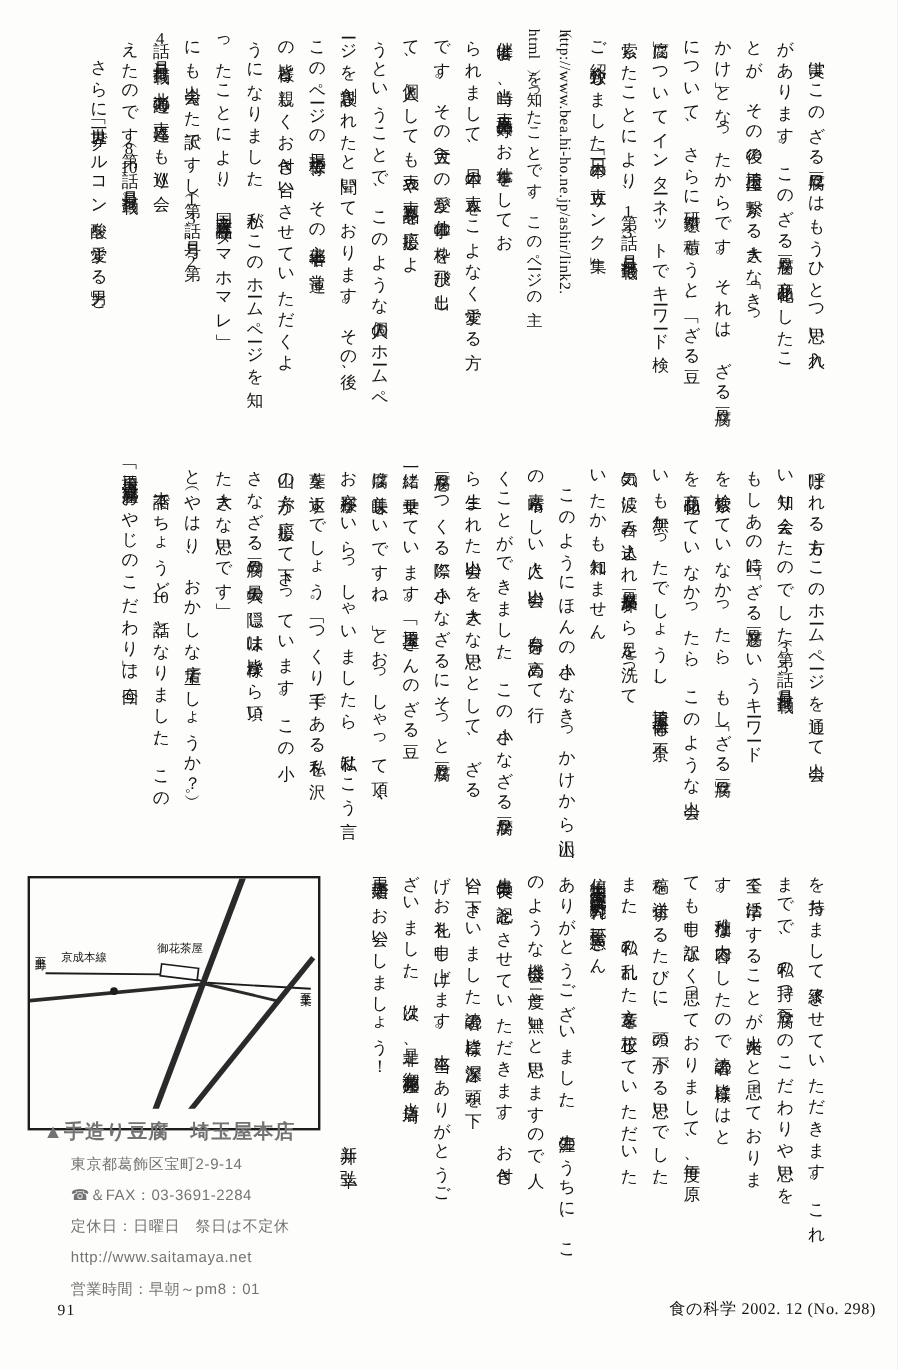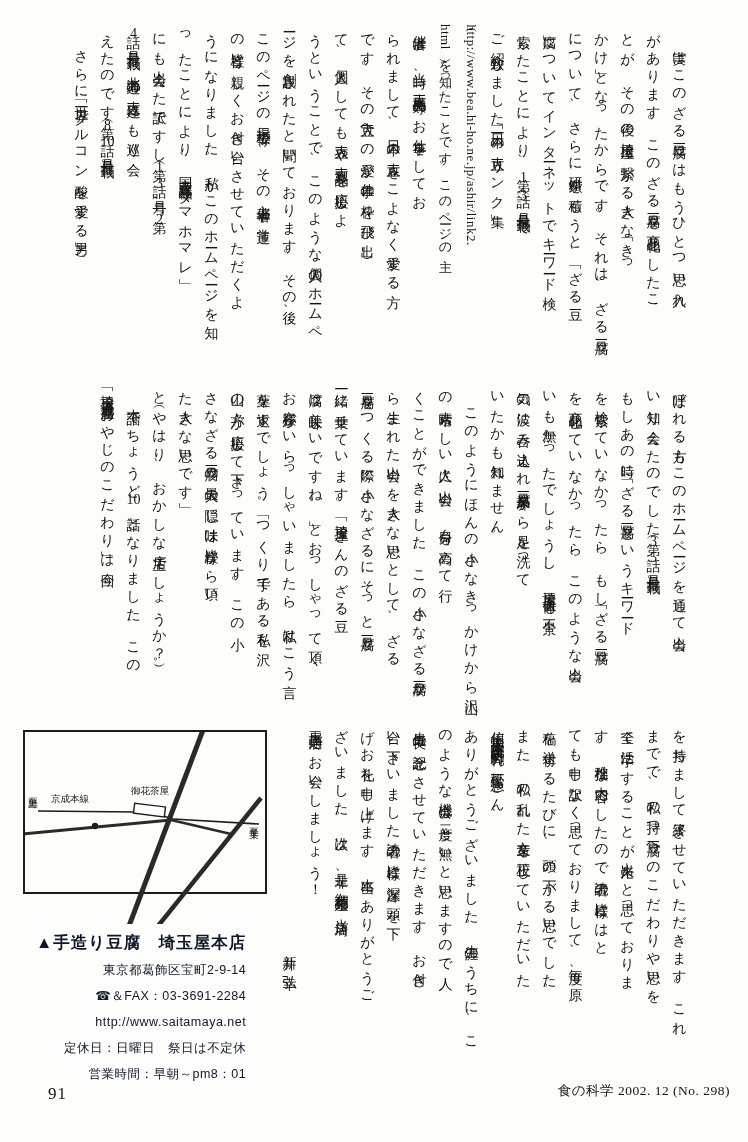--- a/index.html
+++ b/index.html
@@ -26,53 +26,53 @@
   .vblock p{margin:0;padding:0;white-space:nowrap;}
   .vblock p.latin{letter-spacing:0.5px;font-size:13px;}
   .tcy{text-combine-upright:all;letter-spacing:0;}
   #block1{top:24px;}
   #block2{top:382px;}
   #block3{top:720px;}
   
   .map{
     position:absolute;
     left:23px;top:730px;
-    width:244px;height:164px;
+    width:244px;height:212px;
     border:2px solid #1c1c1c;
     background:#fdfdfb;
     box-sizing:border-box;
   }
   .map svg{position:absolute;left:0;top:0;}
   .map-label{
     position:absolute;
     font-family:"Liberation Sans","DejaVu Sans",sans-serif;
     font-size:9.5px;
     color:#111;
     line-height:1.05;
     white-space:nowrap;
   }
   .map-label.vert{writing-mode:vertical-rl;text-orientation:upright;letter-spacing:1px;}
   
   .shopinfo{
     position:absolute;
     left:36px;top:932px;
     font-family:"Liberation Sans","DejaVu Sans",sans-serif;
-    color:#0f172a;
+    color:#737373;
   }
   .shopinfo .shop-title{
     font-size:16.5px;font-weight:700;letter-spacing:1px;margin:0 0 4px 0;
   }
   .shopinfo .shop-line{
     font-size:12.5px;font-weight:500;letter-spacing:0.5px;
-    margin:2px 0 0 23px;line-height:24px;text-align:right;
+    margin:2px 0 0 23px;line-height:24px;
   }
   
   .page-number{
     position:absolute;left:48px;top:1084px;
-    font-size:17px;letter-spacing:1px;
+    font-size:13px;letter-spacing:1px;
   }
   .journal-ref{
     position:absolute;right:18px;top:1082px;
     font-size:13.5px;letter-spacing:0.5px;
   }
 </style>
 </head>
 <body>
 
 <div class="page">
@@ -171,21 +171,21 @@
     <div class="map-label vert" style="left:3px;top:58px;">至上野</div>
     <div class="map-label" style="left:26px;top:62px;">京成本線</div>
     <div class="map-label" style="left:106px;top:54px;text-align:center;">御花茶屋</div>
     <div class="map-label vert" style="left:224px;top:88px;">至千葉</div>
   </div>
 
   <div class="shopinfo">
     <p class="shop-title">▲手造り豆腐　埼玉屋本店</p>
     <p class="shop-line">東京都葛飾区宝町2-9-14</p>
     <p class="shop-line">☎＆FAX：03-3691-2284</p>
+    <p class="shop-line">定休日：日曜日　祭日は不定休</p>
     <p class="shop-line">http://www.saitamaya.net</p>
-    <p class="shop-line">定休日：日曜日　祭日は不定休</p>
     <p class="shop-line">営業時間：早朝～pm8：01</p>
   </div>
 
   <div class="page-number">91</div>
   <div class="journal-ref">食の科学 2002. 12 (No. 298)</div>
 
 </div>
 
 </body></html>

